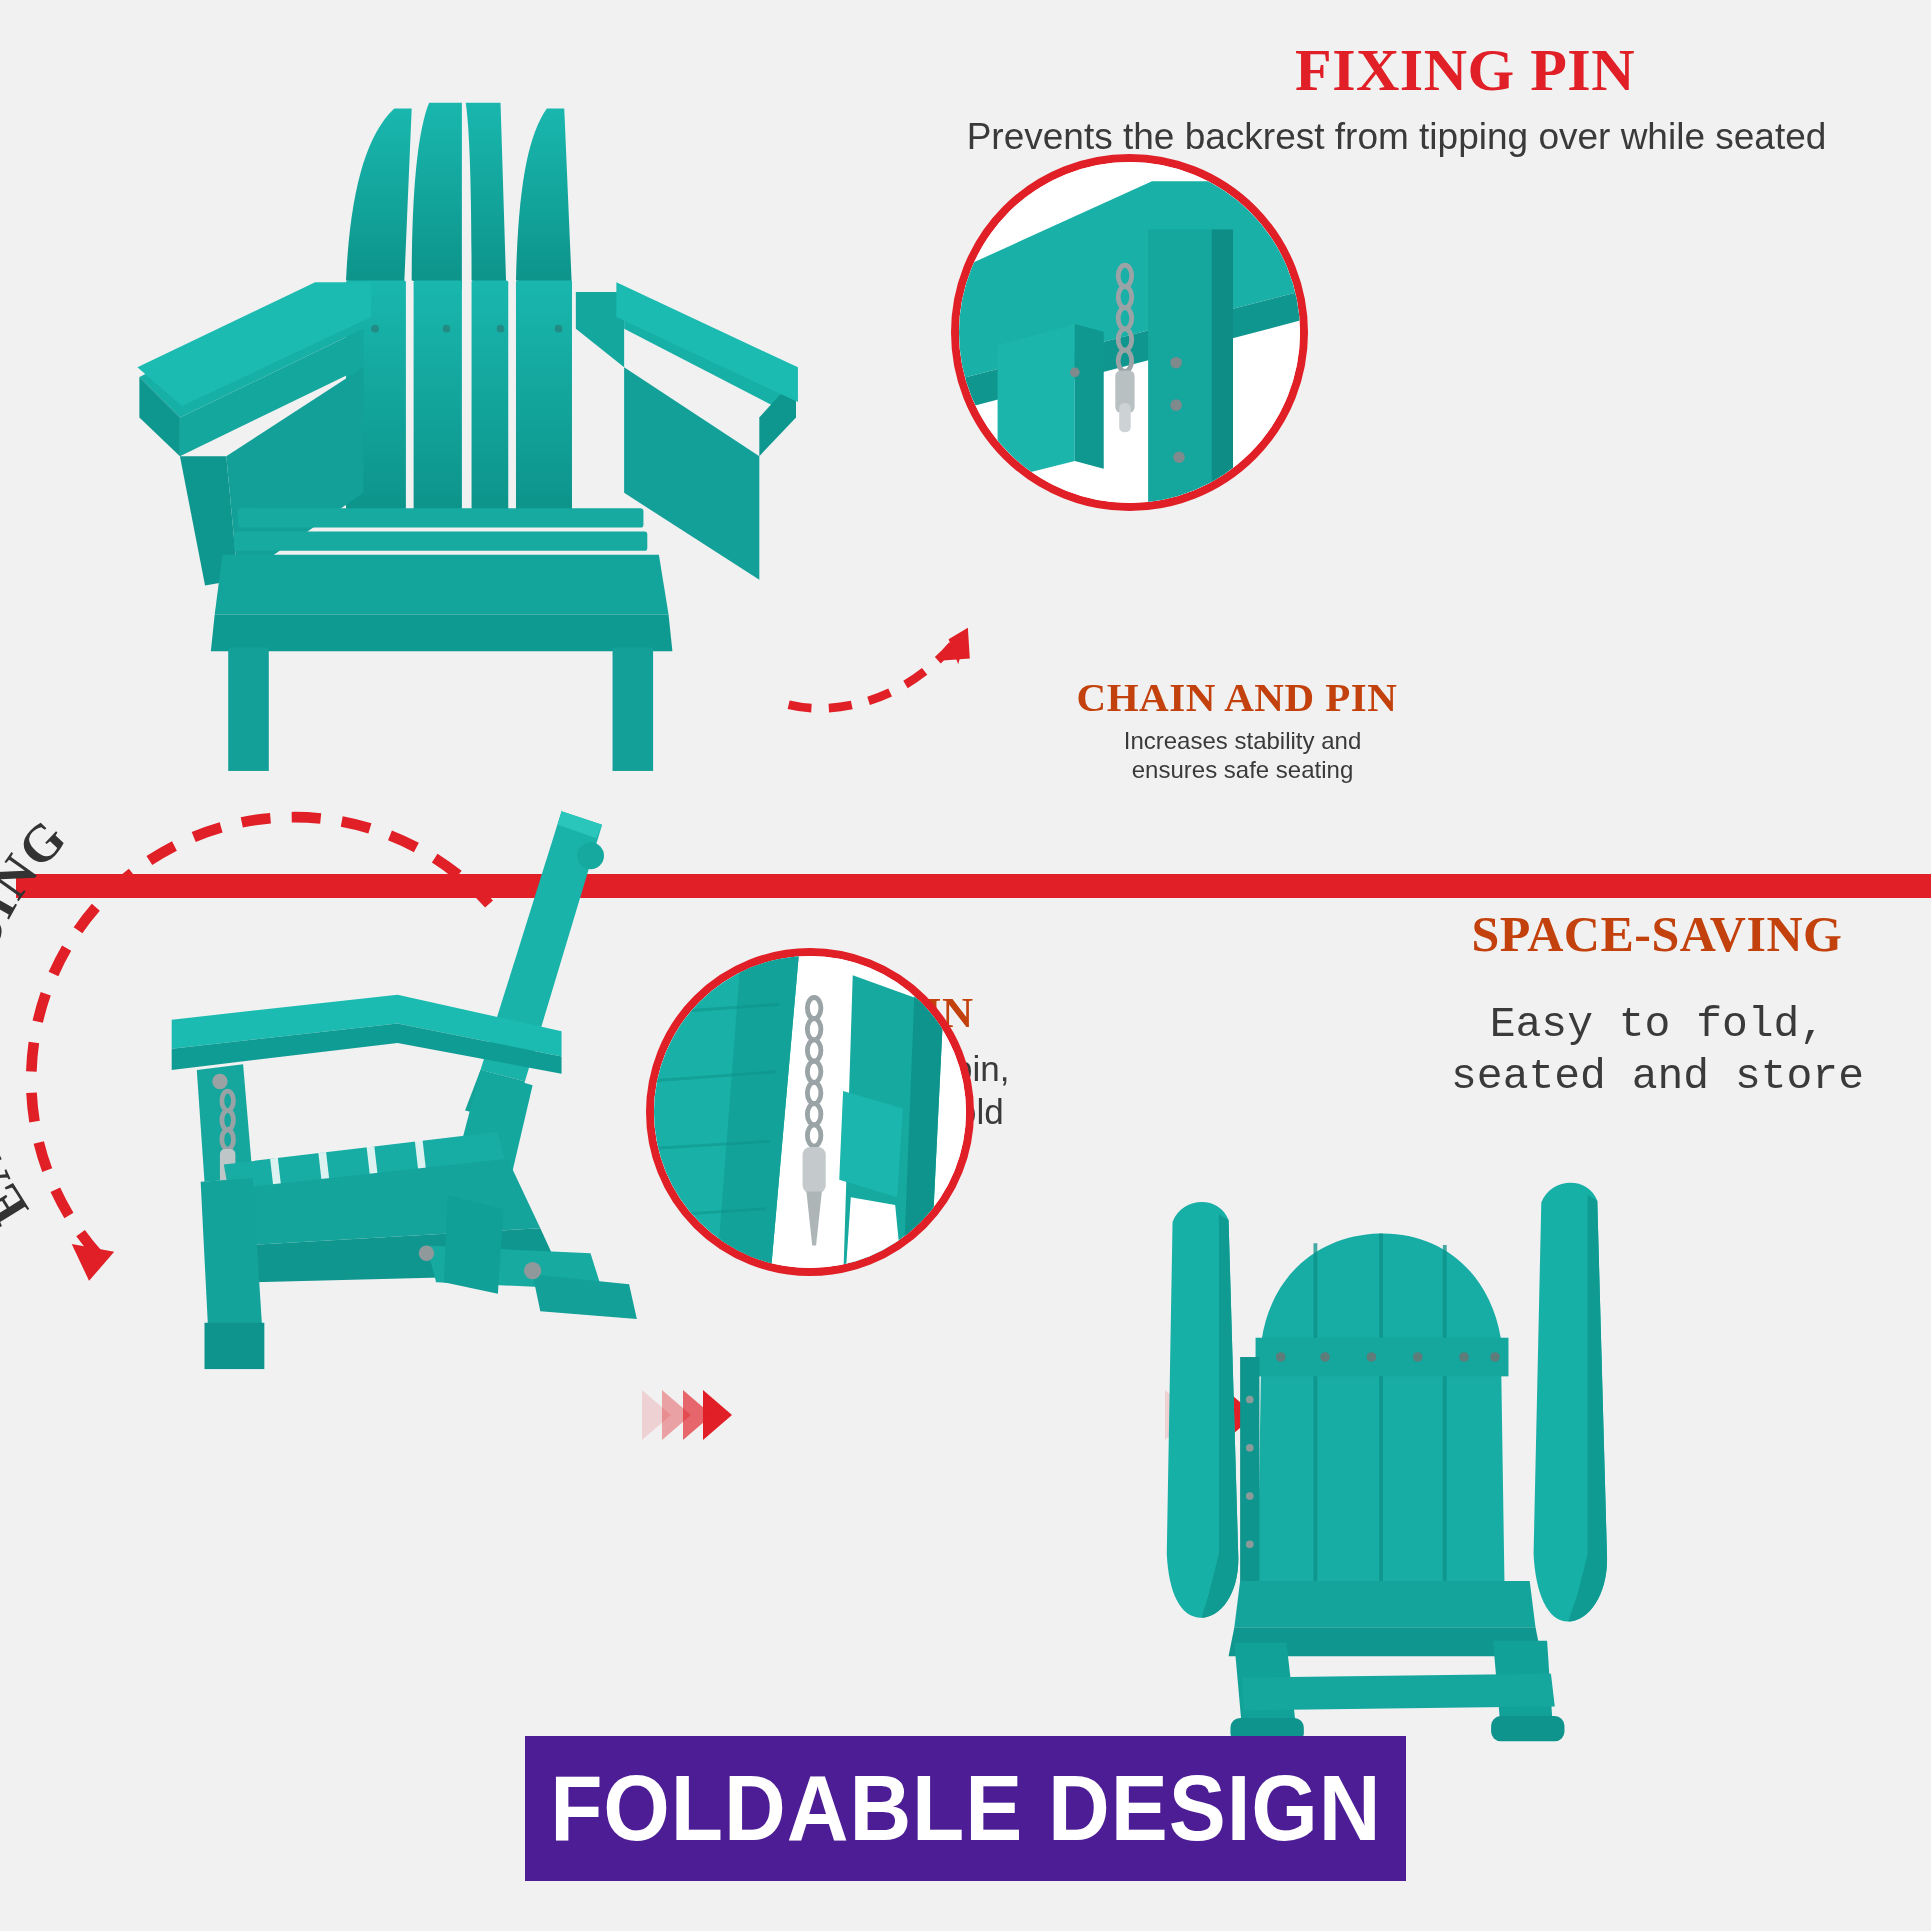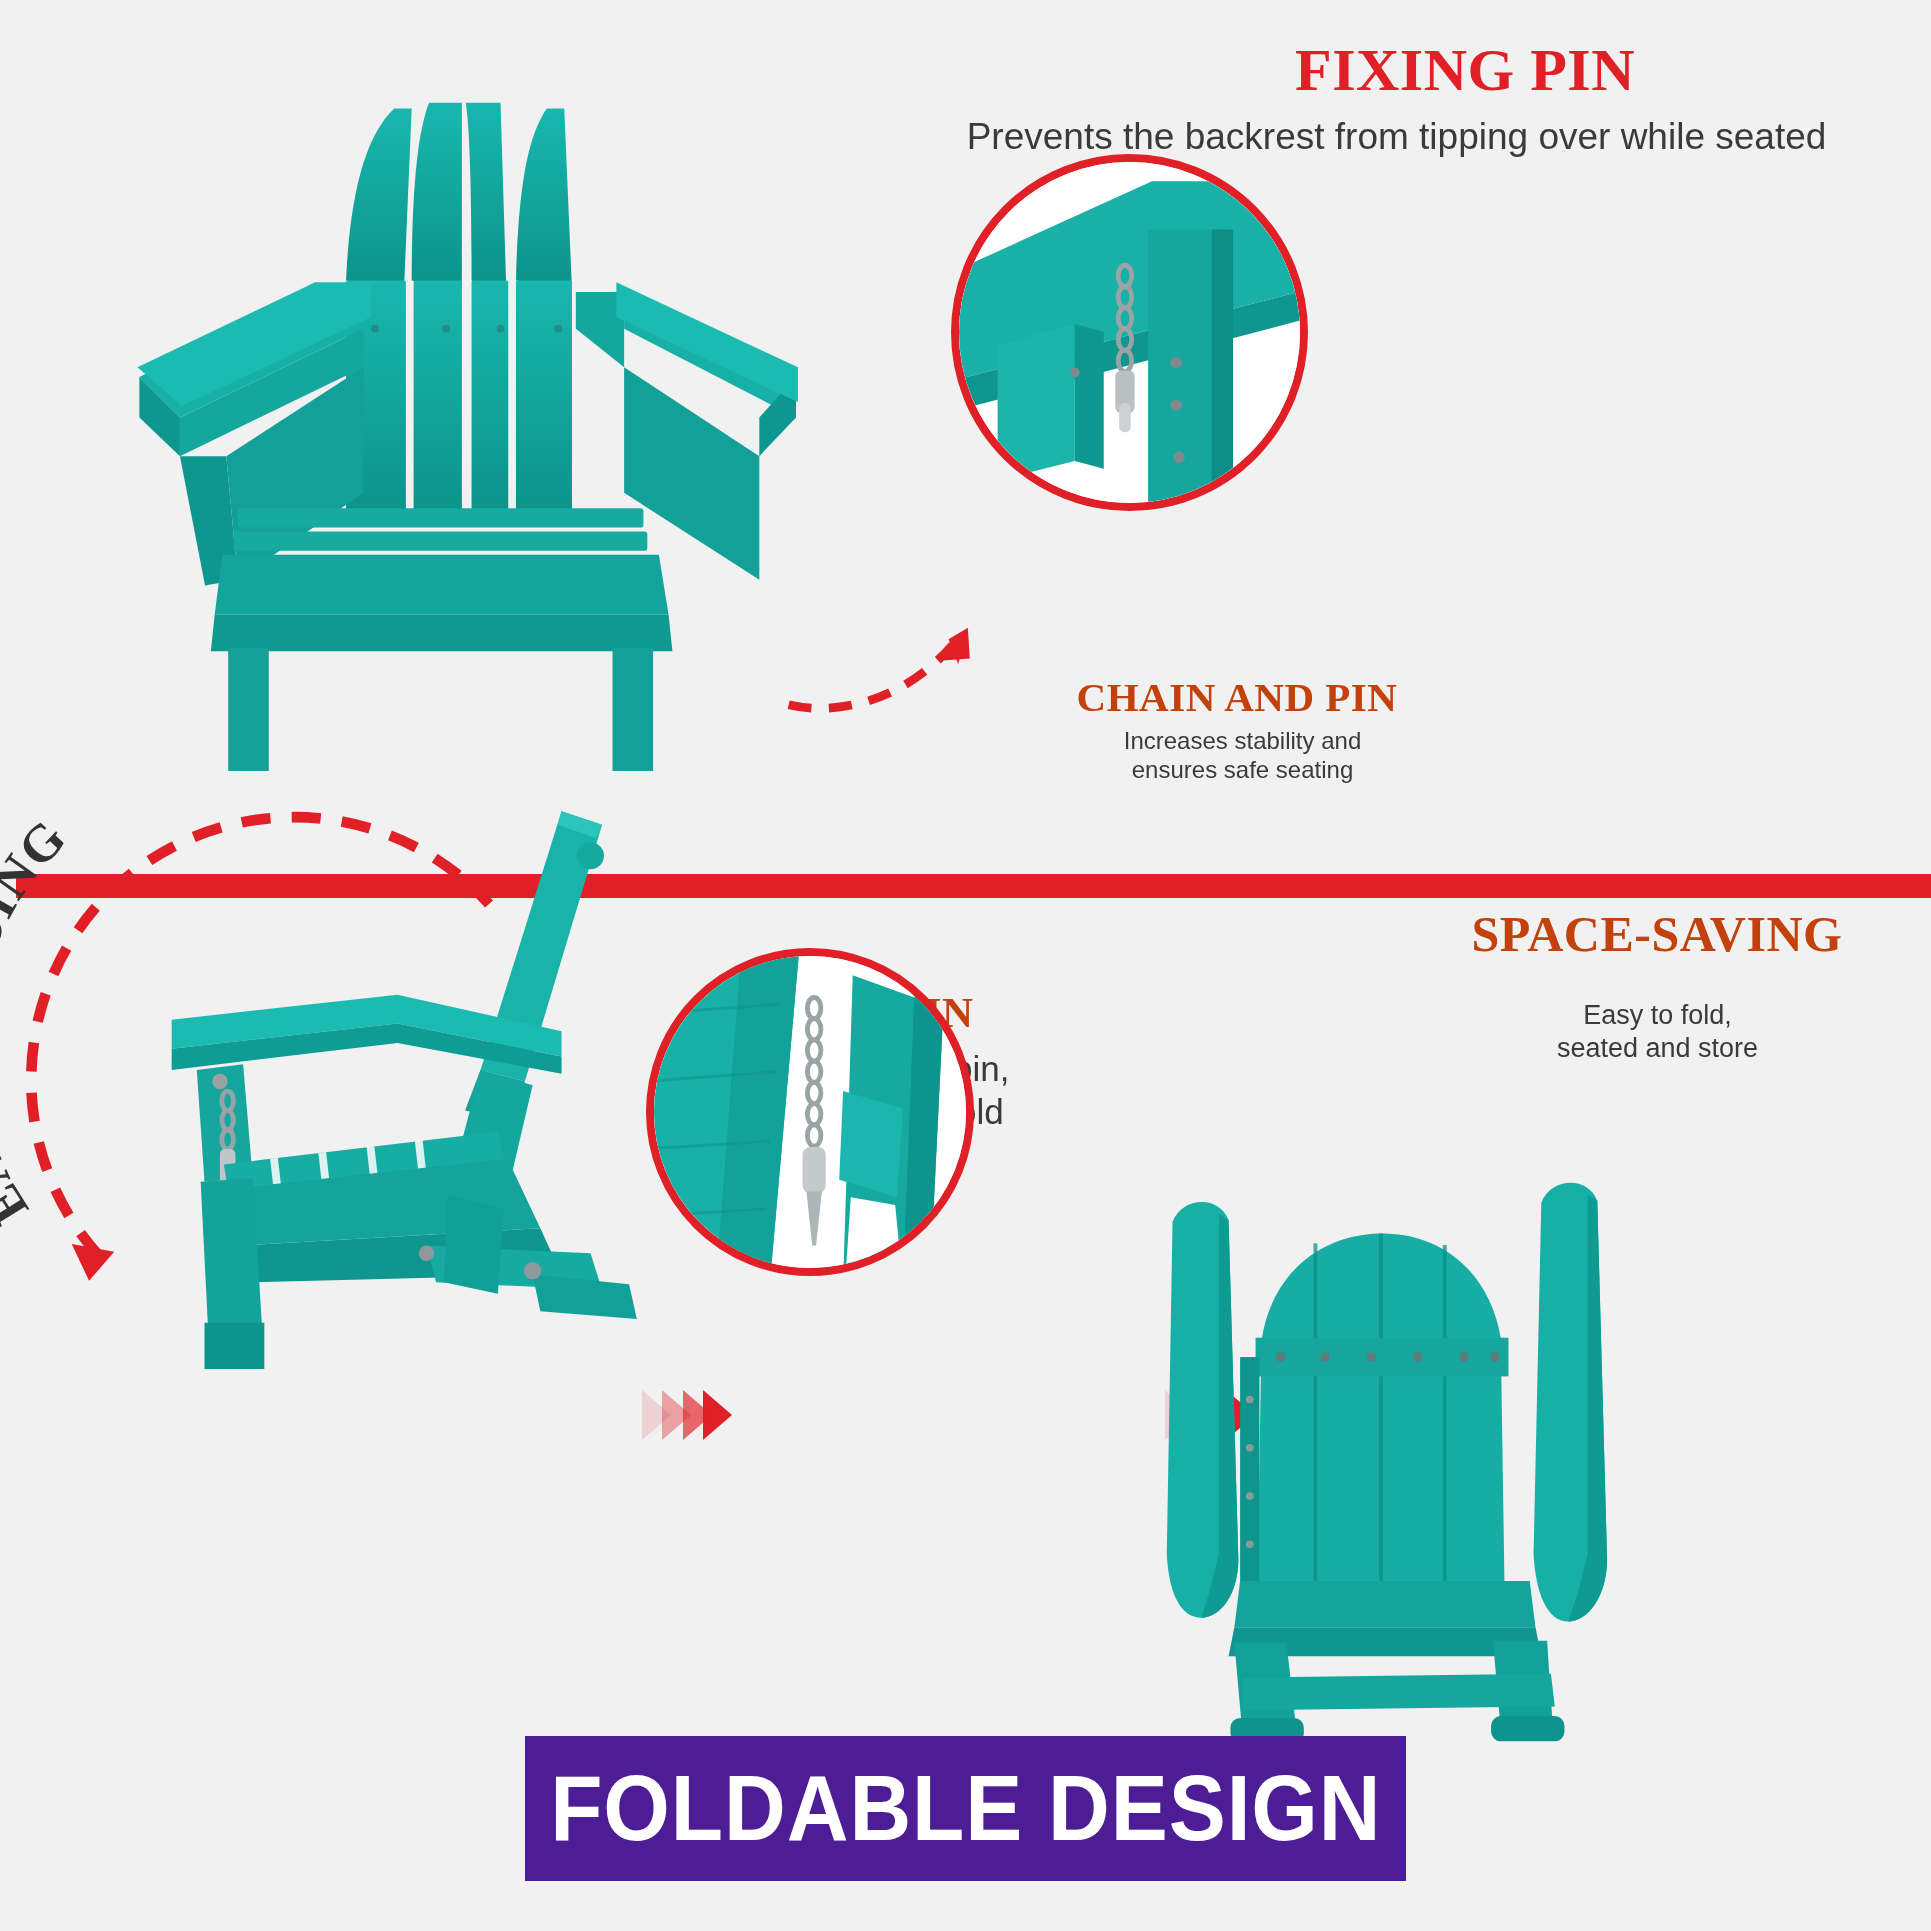--- a/index.html
+++ b/index.html
@@ -76,21 +76,21 @@
   #remove-pin-sub{
     position:absolute;left:579px;top:1048px;width:473px;
     text-align:center;font-size:35px;
   }
   #space-saving-title{
     position:absolute;left:1390px;top:908px;width:502px;
     text-align:center;font-size:50px;
   }
   #space-saving-sub{
     position:absolute;left:1400px;top:999px;width:483px;
-    text-align:center;font-size:27px;
+    text-align:center;font-size:43px;font-family:Liberation Mono, monospace;
   }
 
   
   #banner{
     position:absolute;left:509px;top:1736px;width:881px;height:145px;
     background:#4c1d95;display:flex;align-items:center;justify-content:center;
   }
   #banner-label{
     color:#ffffff;font-family:"Liberation Sans",sans-serif;
     font-weight:700;font-size:93px;letter-spacing:1px;

